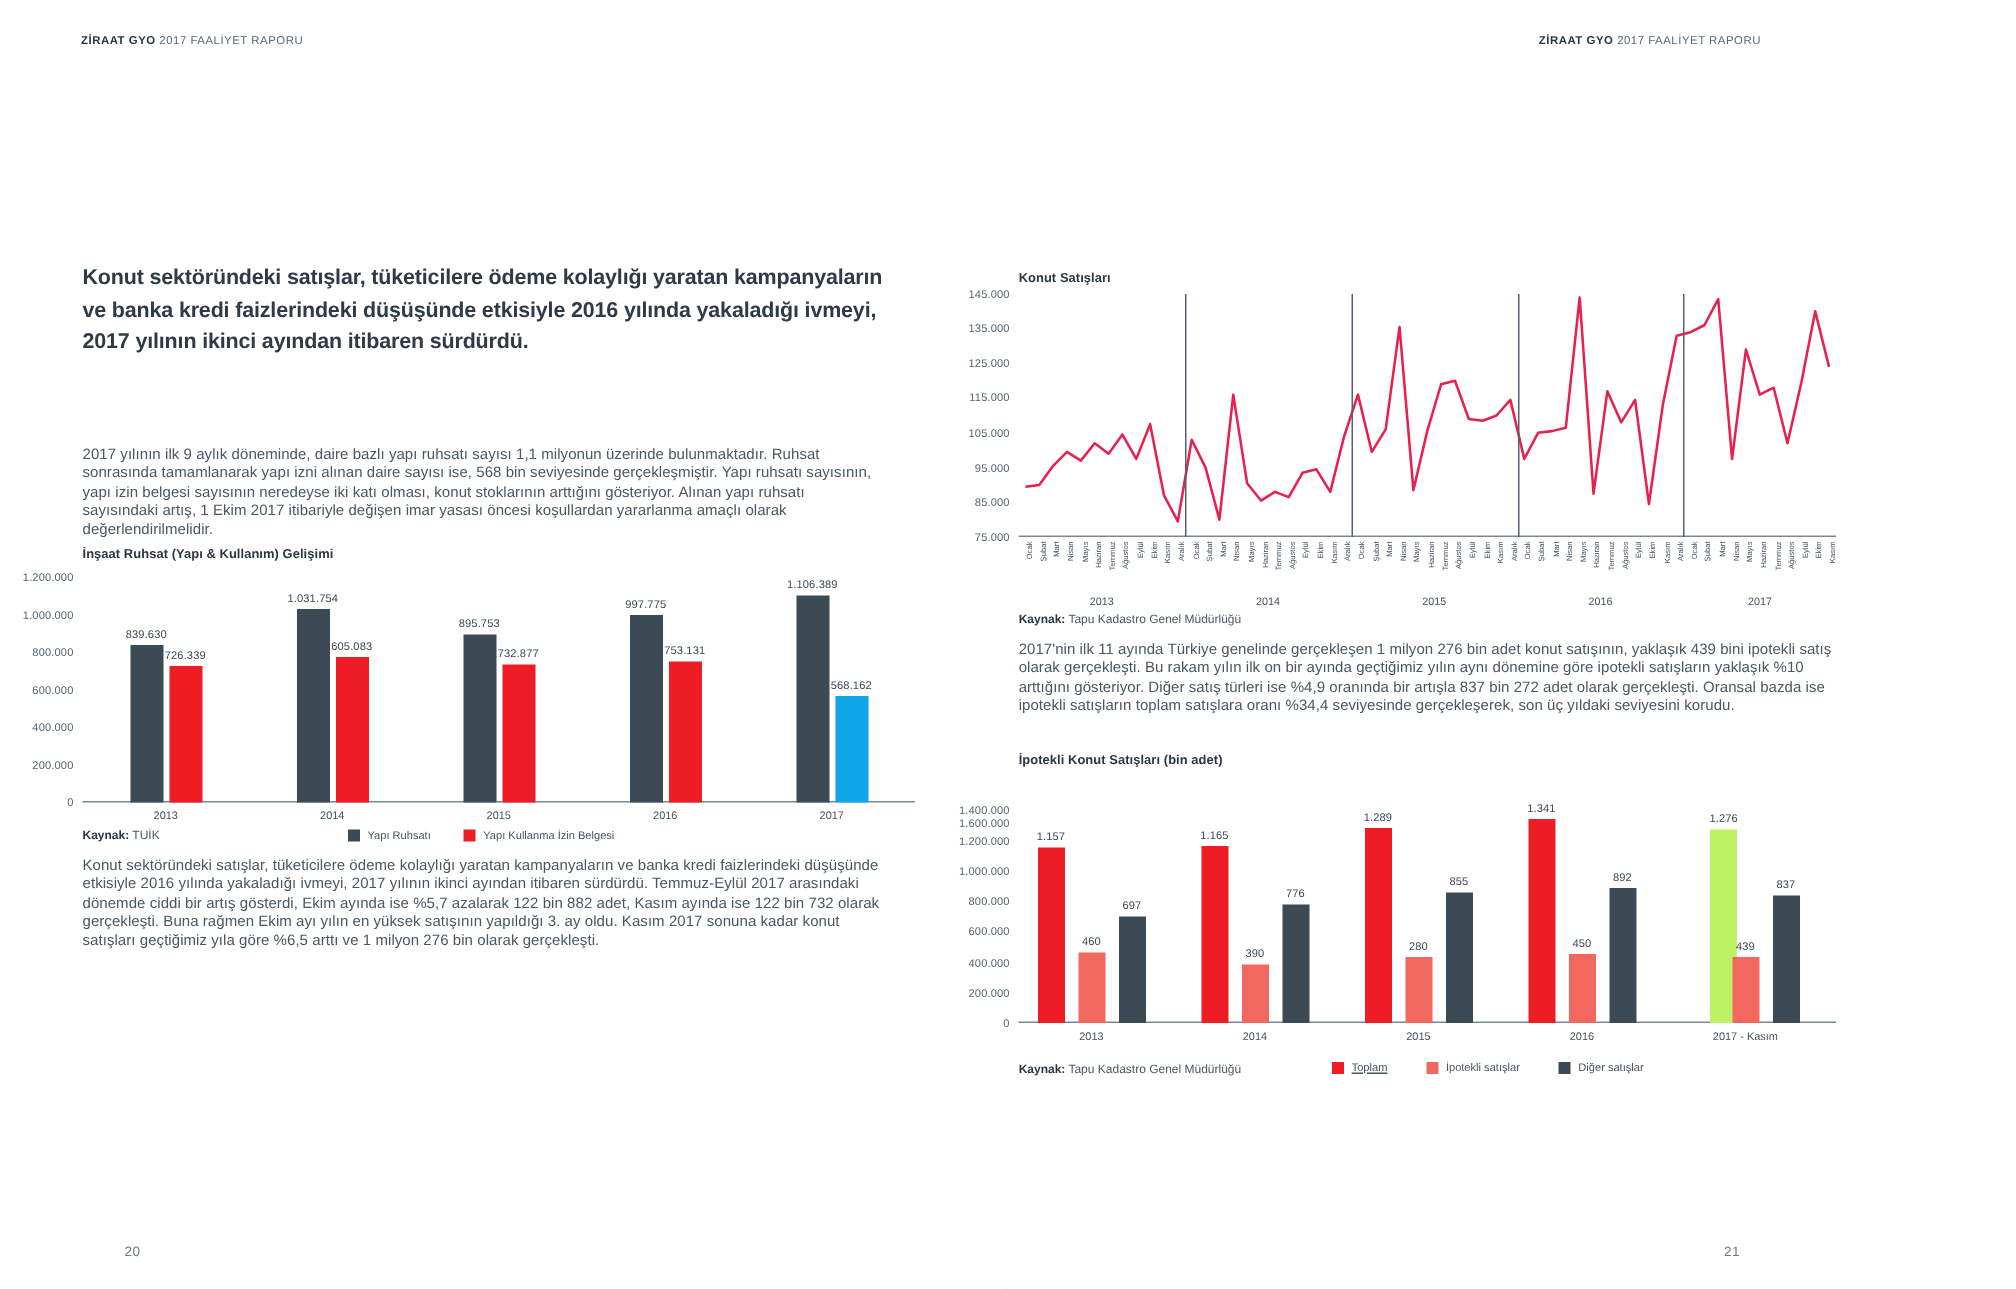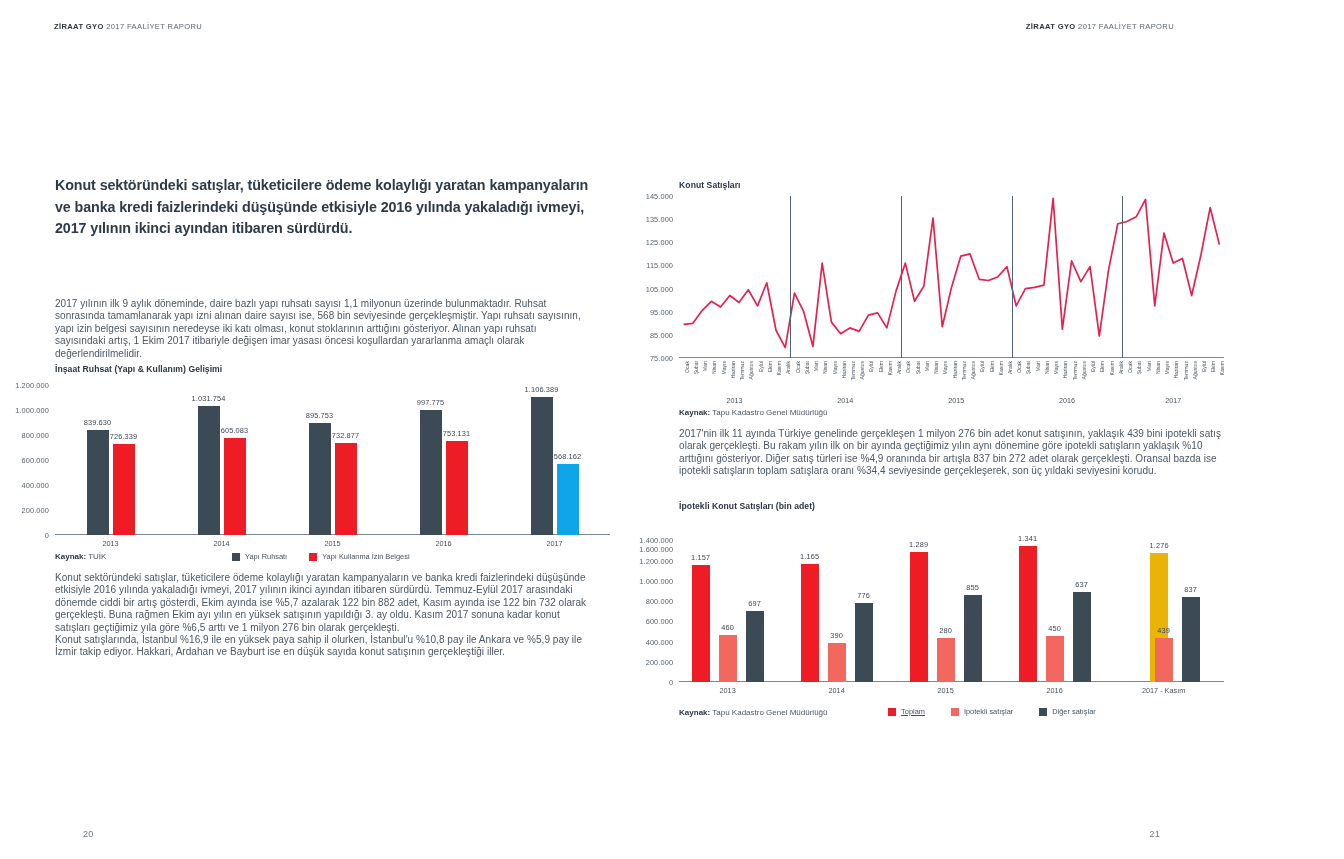--- a/index.html
+++ b/index.html
@@ -188,21 +188,20 @@
           <span>Yapı Ruhsatı</span>
         </div>
         <div class="legend" style="position:relative;">
           <span class="swatch" style="background:#ee1c25;"></span>
           <span>Yapı Kullanma İzin Belgesi</span>
         </div>
       </div>
 
     <div style="position:absolute;left:55px;top:572px;width:535px;">
       <p class="body-txt">Konut sektöründeki satışlar, tüketicilere ödeme kolaylığı yaratan kampanyaların ve banka kredi faizlerindeki düşüşünde etkisiyle 2016 yılında yakaladığı ivmeyi, 2017 yılının ikinci ayından itibaren sürdürdü. Temmuz-Eylül 2017 arasındaki dönemde ciddi bir artış gösterdi, Ekim ayında ise %5,7 azalarak 122 bin 882 adet, Kasım ayında ise 122 bin 732 olarak gerçekleşti. Buna rağmen Ekim ayı yılın en yüksek satışının yapıldığı 3. ay oldu. Kasım 2017 sonuna kadar konut satışları geçtiğimiz yıla göre %6,5 arttı ve 1 milyon 276 bin olarak gerçekleşti.</p>
-      <p class="body-txt">Konut satışlarında, İstanbul %16,9 ile en yüksek paya sahip il olurken, İstanbul'u %10,8 pay ile Ankara ve %5,9 pay ile İzmir takip ediyor. Hakkari, Ardahan ve Bayburt ise en düşük sayıda konut satışının gerçekleştiği iller.</p>
     </div>
 
     <div class="pagenum pagenum-left">20</div>
   </div>
 
   <div class="gutter"></div>
 
   <div class="page page-right">
 
     <div class="runhead runhead-right">
@@ -348,24 +347,24 @@
             <div class="bar-lbl">855</div>
           </div>
           <div class="xcat" style="left:266.5px;">2015</div>
           <div class="bar" style="left:339.5px;width:18px;height:135.77625px;background:#ee1c25;">
             <div class="bar-lbl">1.341</div>
           </div>
           <div class="bar" style="left:366.5px;width:18px;height:45.5625px;background:#f2685f;">
             <div class="bar-lbl">450</div>
           </div>
           <div class="bar" style="left:393.5px;width:18px;height:90.315px;background:#3c4a55;">
-            <div class="bar-lbl">637</div>
+            <div class="bar-lbl">892</div>
           </div>
           <div class="xcat" style="left:375.5px;">2016</div>
-          <div class="bar" style="left:471px;width:18px;height:129.195px;background:#eab308;">
+          <div class="bar" style="left:461px;width:18px;height:129.195px;background:#bef264;">
             <div class="bar-lbl">1.276</div>
           </div>
           <div class="bar" style="left:475.5px;width:18px;height:44.44875px;background:#f2685f;">
             <div class="bar-lbl">439</div>
           </div>
           <div class="bar" style="left:502.5px;width:18px;height:84.74624999999999px;background:#3c4a55;">
             <div class="bar-lbl">837</div>
           </div>
           <div class="xcat" style="left:484.5px;">2017 - Kasım</div>
         </div>

